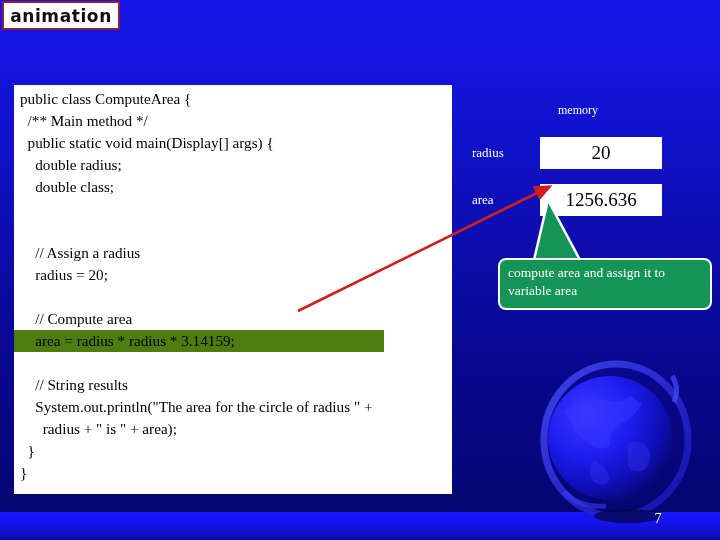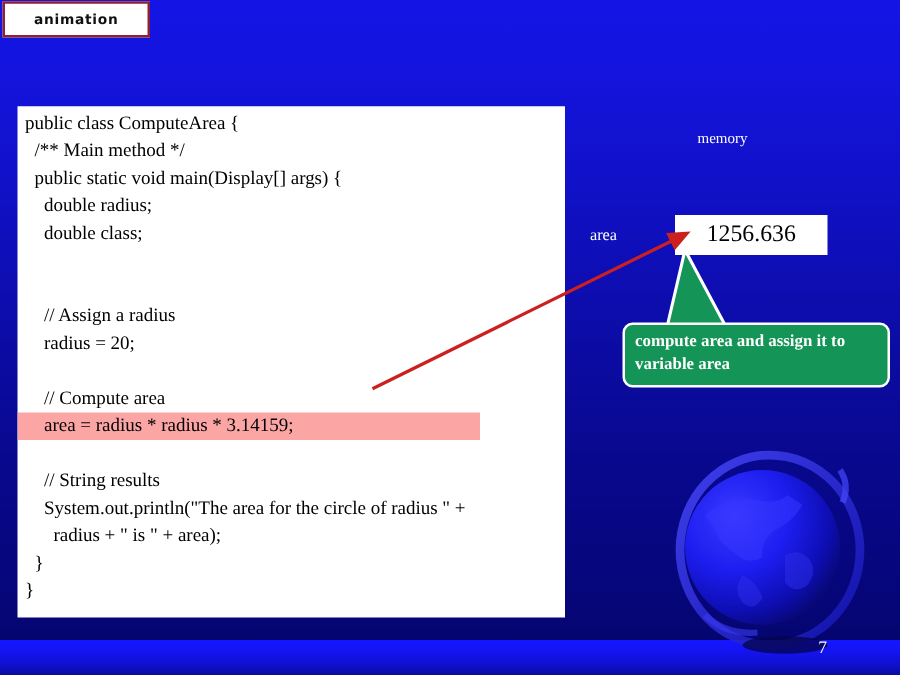--- a/index.html
+++ b/index.html
@@ -52,21 +52,21 @@
     height: 29px;
     background: #ffffff;
     border: 2px solid #8e2034;
     box-sizing: border-box;
     display: flex;
     align-items: center;
     justify-content: center;
   }
   #animation-badge .label {
     font-family: "DejaVu Sans", "Liberation Sans", sans-serif;
-    font-size: 11px;
+    font-size: 17px;
     font-weight: bold;
     color: #111111;
     letter-spacing: 0.6px;
   }
 
   
   #page-title {
     position: absolute;
     left: 110px;
     top: 25px;
@@ -100,21 +100,21 @@
     font-size: 15.2px;
     color: #000000;
     line-height: 22px;
     height: 22px;
     white-space: pre;
     padding-left: 6px;
     box-sizing: border-box;
   }
   .code-line.blank { height: 22px; }
   .code-line.highlight {
-    background: #fca5a5;
+    background: #4d7c0f;
     width: 370px;
   }
 
   
   #memory-title {
     position: absolute;
     left: 508px;
     top: 103px;
     width: 140px;
     text-align: center;
@@ -144,40 +144,39 @@
     height: 32px;
     background: #ffffff;
     color: #000000;
     font-size: 19px;
     display: flex;
     align-items: center;
     justify-content: center;
     box-sizing: border-box;
   }
   #mem-row-radius { top: 137px; }
-  #mem-row-area   { top: 172px; }
+  #mem-row-area   { top: 184px; }
 
   
   #red-arrow {
     position: absolute;
     left: 0;
     top: 0;
     width: 720px;
     height: 540px;
     pointer-events: none;
   }
 
   
   #callout {
     position: absolute;
     left: 498px;
     top: 258px;
     width: 214px;
     height: 40px;
-    font-weight: bold;
   }
   #callout-body {
     position: absolute;
     left: 0;
     top: 0;
     width: 214px;
     height: 52px;
     background: #149457;
     border: 2px solid #ffffff;
     border-radius: 8px;
@@ -265,20 +264,24 @@
         <div class="code-line">    // String results</div>
         <div class="code-line">    System.out.println("The area for the circle of radius " +</div>
         <div class="code-line">      radius + " is " + area);</div>
         <div class="code-line">  }</div>
         <div class="code-line">}</div>
       </div>
   </div>
 
   <div id="memory-title">memory</div>
 
+  <div class="mem-row" id="mem-row-radius">
+    <div class="mem-label">radius</div>
+    <div class="mem-box">20</div>
+  </div>
 
   <div class="mem-row" id="mem-row-area">
     <div class="mem-label">area</div>
     <div class="mem-box">1256.636</div>
   </div>
 
   <svg id="red-arrow" viewBox="0 0 720 540">
     <defs>
       <marker id="arrowhead" markerWidth="7" markerHeight="7" refX="5.5" refY="3" orient="auto">
         <polygon points="0,0 7,3 0,6" fill="#cc2020"></polygon>

